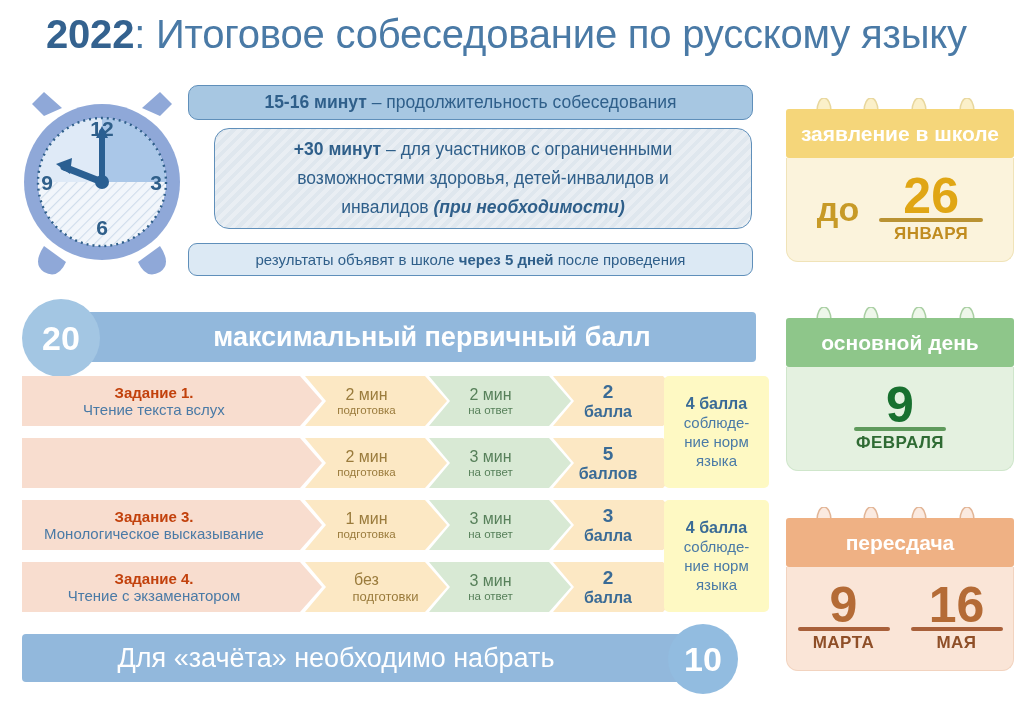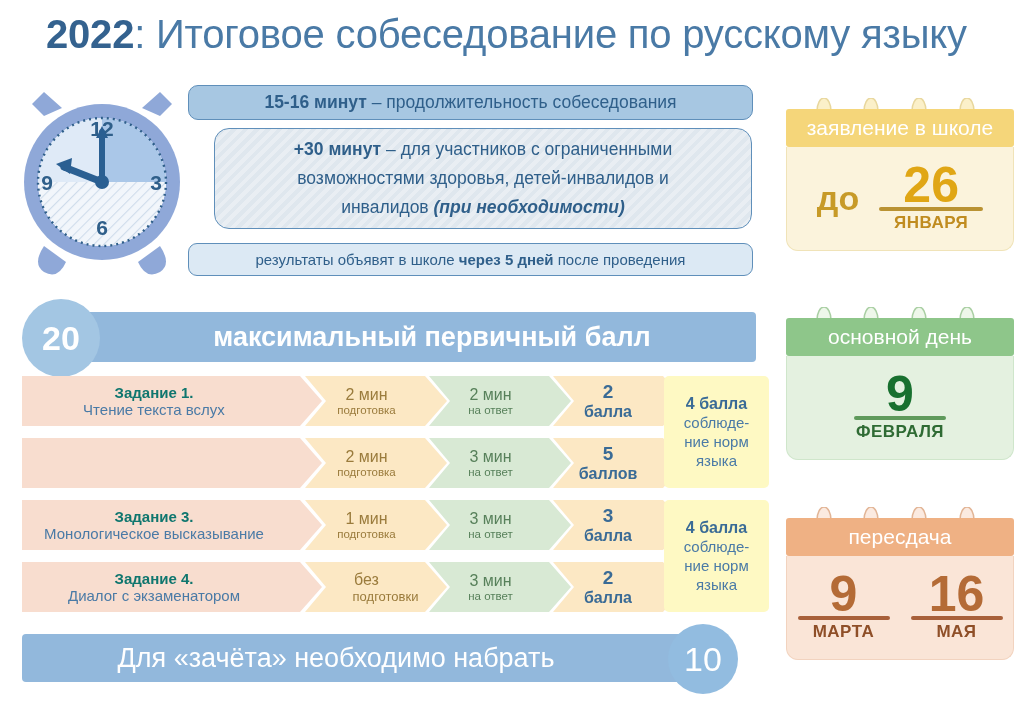--- a/index.html
+++ b/index.html
@@ -62,33 +62,33 @@
   .passbar{
     position:absolute;left:22px;top:634px;width:672px;height:48px;
     background:#92b8dc;border-radius:4px;
     display:flex;align-items:center;justify-content:center;
     color:#ffffff;font-size:27px;font-weight:normal;
   }
   .passbar-label{padding-right:44px;}
   .passbar-circle{
     position:absolute;left:668px;top:624px;width:70px;height:70px;border-radius:50%;
     background:#92bce0;display:flex;align-items:center;justify-content:center;
-    color:#ffffff;font-size:34px;font-weight:normal;
+    color:#ffffff;font-size:34px;font-weight:bold;
   }
 
   
   .rows{position:absolute;left:22px;top:376px;width:734px;height:246px;}
   .row{position:absolute;left:0;width:734px;height:50px;}
   .cell{position:absolute;top:0;height:50px;display:flex;flex-direction:column;
         align-items:center;justify-content:center;box-sizing:border-box;}
   .cell .big{font-size:16px;}
   .cell .sml{font-size:11.5px;}
 
   .c-name{left:0;width:282px;color:#3a6b96;align-items:flex-end;padding-right:18px;}
-  .c-name .t1{font-weight:bold;font-size:15px;color:#0f766e;width:100%;text-align:center;}
+  .c-name .t1{font-weight:bold;font-size:15px;color:#c2410c;width:100%;text-align:center;}
   .c-name .t2{font-size:15px;color:#4a7aa6;width:100%;text-align:center;}
 
   .c-prep{left:283px;width:123px;color:#9a7b3c;}
   .c-ans{left:407px;width:123px;color:#57805a;}
   .c-pts{left:531px;width:110px;color:#3a6b96;}
 
   .chev{position:absolute;top:0;height:50px;}
   .chev svg{display:block;width:100%;height:100%;}
 
   .normblock{
@@ -97,23 +97,23 @@
     display:flex;flex-direction:column;align-items:center;justify-content:center;
     color:#3a6b96;text-align:center;line-height:19px;
   }
   .normblock .bn{font-weight:bold;font-size:16px;}
   .normblock .sn{font-size:15px;color:#4a7aa6;}
 
   
   .cal{position:absolute;width:228px;}
   .cal .rings{position:absolute;top:-11px;left:0;width:228px;height:26px;}
   .cal .band{
-    position:relative;height:38px;border-radius:3px;
+    position:relative;height:49px;border-radius:3px;
     display:flex;align-items:center;justify-content:center;
-    color:#ffffff;font-weight:normal;font-size:21px;z-index:3;
+    color:#ffffff;font-weight:bold;font-size:21px;z-index:3;
   }
   .cal .body{
     position:relative;height:104px;border-radius:0 0 12px 12px;
     display:flex;align-items:center;justify-content:center;z-index:2;
     box-sizing:border-box;
   }
   .datecol{display:flex;flex-direction:column;align-items:center;}
   .datecol .num{font-size:50px;font-weight:bold;line-height:42px;}
   .datecol .rule{height:4px;border-radius:2px;margin:1px 0 2px 0;}
   .datecol .mon{font-size:17px;font-weight:bold;letter-spacing:0.5px;}
@@ -347,21 +347,21 @@
             <path d="M0 0 H120 L142 25 L120 50 H0 L21 25 Z" fill="#d8e9d4"></path>
           </svg>
       </div>
       <div class="chev" style="left:531px;width:132px;">
         <svg viewBox="0 0 132 50" preserveAspectRatio="none">
             <path d="M0 0 H110 L132 25 L110 50 H0 L21 25 Z" fill="#fce8c4"></path>
           </svg>
       </div>
       <div class="cell c-name">
         <span class="t1">Задание 4.</span>
-        <span class="t2">Диалог с экзаменатором</span>
+        <span class="t2">Чтение с экзаменатором</span>
       </div>
       <div class="cell c-prep">
         <span class="big">без</span>
         <span class="sml" style="font-size:13px;margin-left:38px;">подготовки</span>
       </div>
       <div class="cell c-ans">
         <span class="big">3 мин</span>
         <span class="sml">на ответ</span>
       </div>
       <div class="cell c-pts">

